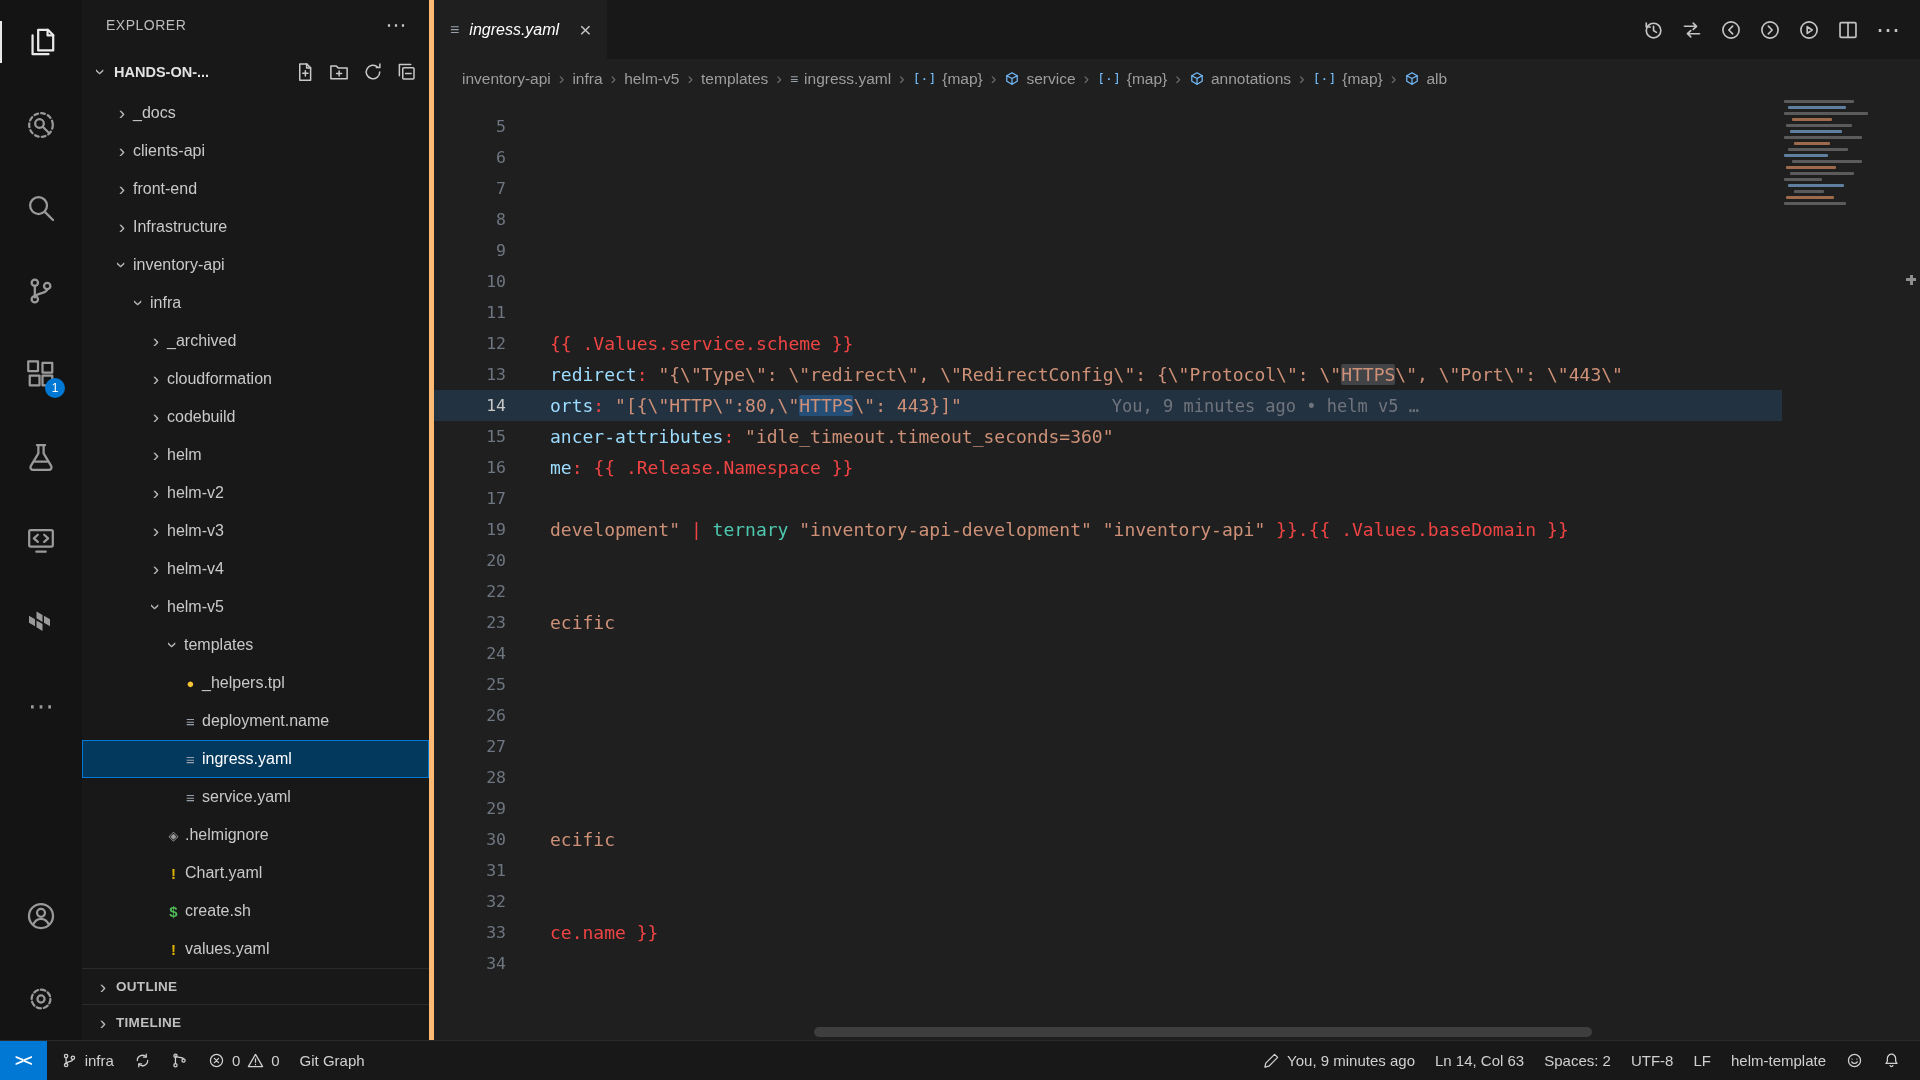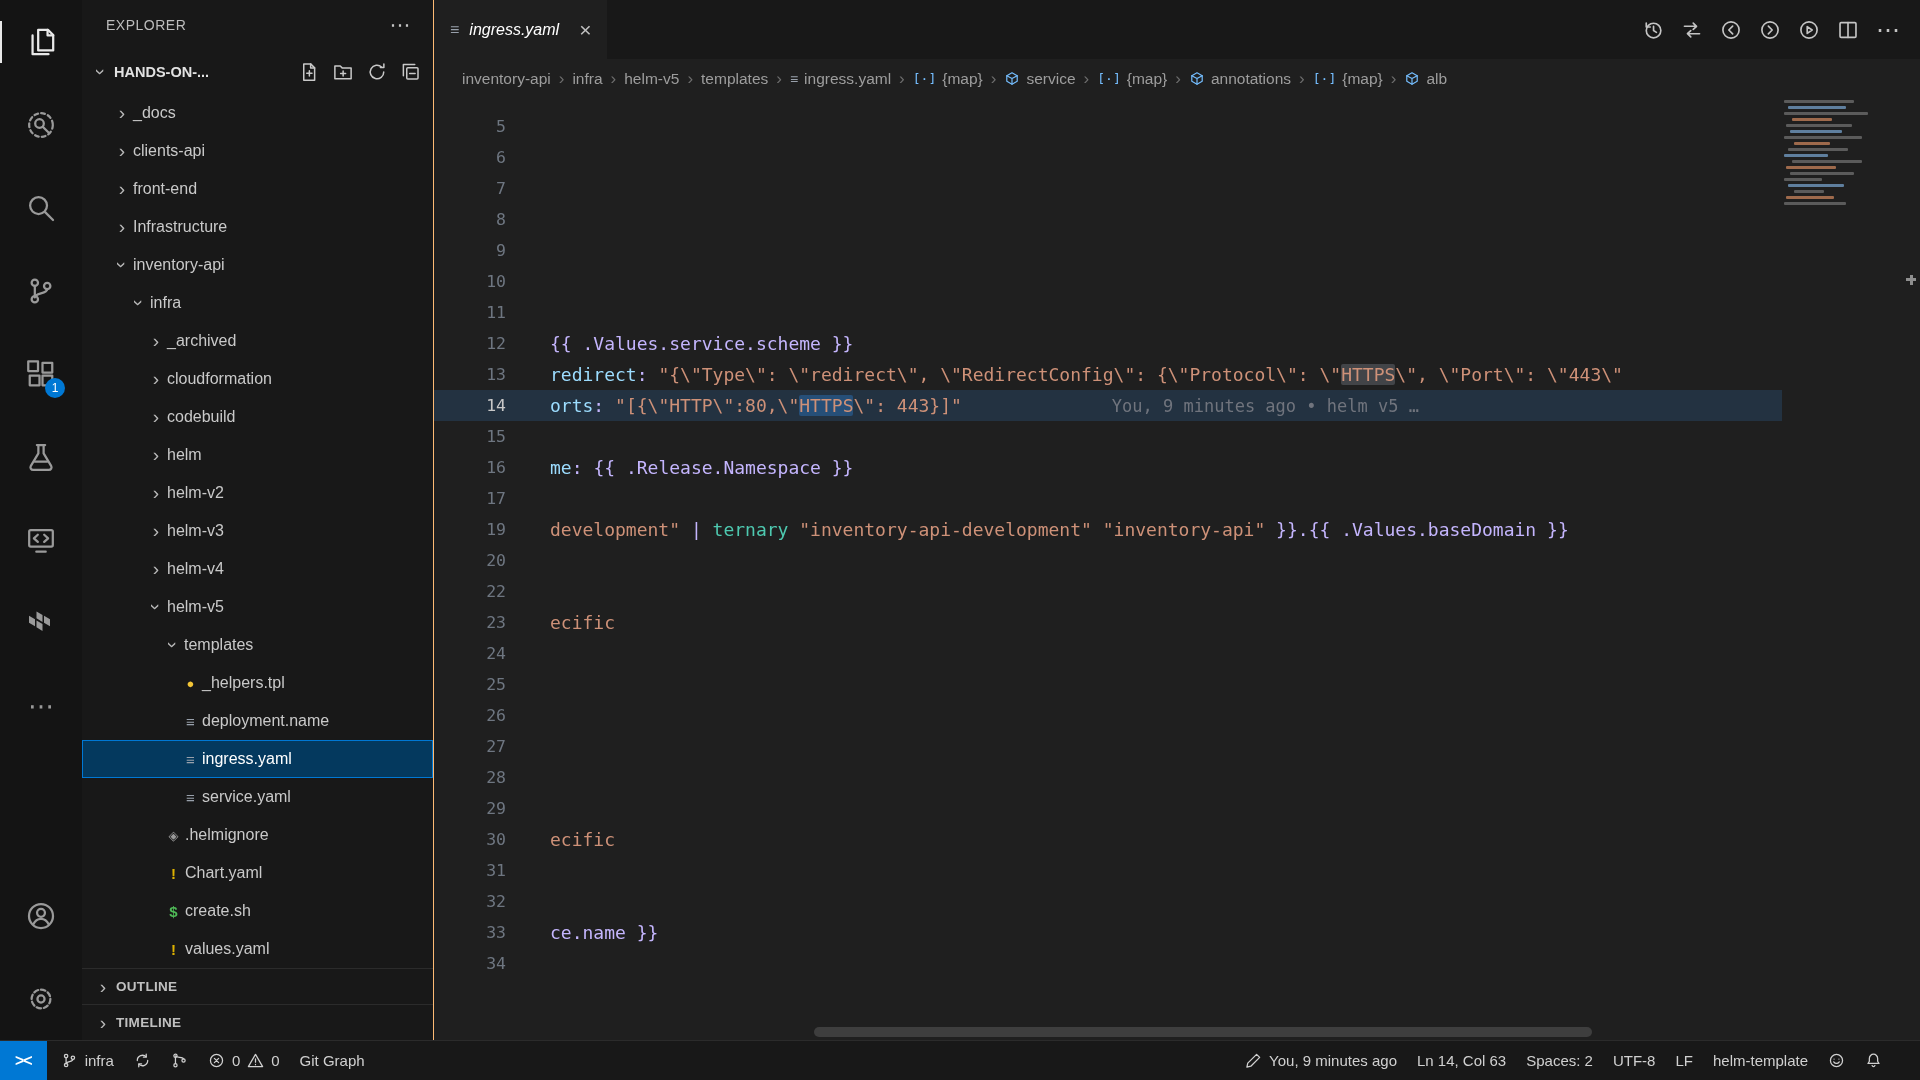--- a/index.html
+++ b/index.html
@@ -23,21 +23,21 @@
   .activitybar { grid-column: 1; grid-row: 1; background: #141414; display: flex; flex-direction: column; }
   .ab-item { height: 83px; display: flex; align-items: center; justify-content: center; color: #9a9a9a; position: relative; cursor: pointer; }
   .ab-item svg { width: 30px; height: 30px; }
   .ab-item.active { color: #e9e9e9; }
   .ab-item.active::before { content: ''; position: absolute; left: 0; top: 50%; transform: translateY(-50%); width: 2px; height: 42px; background: #e9e9e9; }
   .ab-spacer { flex: 1; }
   .ab-dots { font-size: 26px; line-height: 1; }
   .badge { position: absolute; right: 17px; bottom: 17px; background: #0078d4; color: #fff; border-radius: 50%; min-width: 20px; height: 20px; font-size: 12px; display: flex; align-items: center; justify-content: center; }
 
   
-  .sidebar { grid-column: 2; grid-row: 1; background: #181818; border-right: 1px solid #fdba74; display: flex; flex-direction: column; overflow: hidden; }
+  .sidebar { grid-column: 2; grid-row: 1; background: #181818; border-right: 5px solid #fdba74; display: flex; flex-direction: column; overflow: hidden; }
   .sidebar-title { height: 50px; flex: none; display: flex; align-items: center; justify-content: space-between; padding: 0 22px 0 24px; color: #bdbdbd; font-size: 14px; letter-spacing: .5px; }
   .st-dots { font-size: 21px; color: #c5c5c5; cursor: pointer; }
   .section-header { height: 44px; flex: none; display: flex; align-items: center; gap: 2px; padding: 0 12px 0 8px; font-weight: 700; font-size: 14.5px; color: #e2e2e2; }
   .twistie { width: 22px; flex: none; display: inline-flex; align-items: center; justify-content: center; font-size: 19px; color: #b9b9b9; font-weight: 400; }
   .twistie.open { transform: rotate(90deg); }
   .section-actions { margin-left: auto; display: flex; gap: 14px; color: #c8c8c8; }
   .section-actions .act-ico svg { width: 20px; height: 20px; cursor: pointer; }
 
   .tree { flex: 1; overflow: hidden; }
   .tree-row { height: 38px; display: flex; align-items: center; font-size: 16px; color: #c9c9c9; cursor: pointer; white-space: nowrap; }
@@ -70,39 +70,39 @@
   .bc-cube svg { width: 16px; height: 16px; color: #75beff; }
 
   .editor { flex: 1; position: relative; overflow: hidden; padding-top: 13px; font-family: "DejaVu Sans Mono", monospace; }
   .code-row { display: flex; height: 31px; line-height: 31px; margin-right: 138px; }
   .code-row.hl-row { background: rgba(43, 82, 122, .38); }
   .ln { width: 72px; flex: none; text-align: right; color: #6e7681; font-size: 16.5px; }
   .ln.active { color: #c8c8c8; }
   .code { padding-left: 44px; white-space: pre; font-size: 18px; color: #ccc; }
   .tok.k { color: #9cdcfe; }
   .tok.s { color: #ce9178; }
-  .tok.p { color: #c4b5fd; }
+  .tok.p { color: #ef4444; }
   .tok.t { color: #4ec9b0; }
   .tok.hl { background: rgba(114,119,129,.42); border-radius: 2px; }
   .tok.sel { background: #264f78; border-radius: 2px; }
   .blame { color: #70747d; margin-left: 150px; font-size: 17px; }
 
   .minimap { position: absolute; top: 2px; right: 14px; width: 122px; height: 540px; }
   .minimap .mm { display: block; height: 3px; margin-bottom: 3px; border-radius: 1px; }
   .mm-g { background: #5b5b5b; } .mm-b { background: #5f7f9e; } .mm-o { background: #9e6a4c; }
 
   .ruler-mark { position: absolute; right: 4px; top: 180px; width: 10px; height: 3px; background: #8f8f8f; }
   .ruler-mark::after { content: ''; position: absolute; left: 3.5px; top: -3.5px; width: 3px; height: 10px; background: #8f8f8f; }
 
   .hscrollbar { position: absolute; bottom: 3px; left: 380px; width: 778px; height: 10px; background: rgba(121,121,121,.35); border-radius: 5px; cursor: pointer; }
 
   
   .statusbar { grid-column: 1 / -1; grid-row: 2; background: #181818; border-top: 1px solid #2b2b2b; display: flex; align-items: stretch; font-size: 15px; color: #d0d0d0; overflow: hidden; }
   .sb-left { display: flex; align-items: stretch; }
-  .sb-right { margin-left: auto; display: flex; align-items: stretch; padding-right: 28px; text-align: center; }
+  .sb-right { margin-left: auto; display: flex; align-items: stretch; padding-right: 10px; text-align: center; }
   .sb-item { display: flex; align-items: center; gap: 7px; padding: 0 10px; cursor: pointer; white-space: nowrap; }
   .sb-item svg { width: 17px; height: 17px; }
   .sb-item.remote { background: #0078d4; color: #fff; padding: 0 15px; margin-right: 4px; }
   .remote-glyph { font-weight: 700; font-size: 16px; letter-spacing: -1px; }
 </style>
 </head>
 <body>
 
 <div class="workbench">
 
@@ -481,20 +481,21 @@
           <div class="code-row">
             <span class="ln">13</span>
             <span class="code"><span class="tok k">redirect</span><span class="tok p">: </span><span class="tok s">"{\"Type\": \"redirect\", \"RedirectConfig\": {\"Protocol\": \"</span><span class="tok s hl">HTTPS</span><span class="tok s">\", \"Port\": \"443\"</span></span>
           </div>
           <div class="code-row hl-row">
             <span class="ln active">14</span>
             <span class="code"><span class="tok k">orts</span><span class="tok p">: </span><span class="tok s">"[{\"HTTP\":80,\"</span><span class="tok s sel">HTTPS</span><span class="tok s">\": 443}]"</span><span class="blame">You, 9 minutes ago • helm v5 …</span></span>
           </div>
           <div class="code-row">
             <span class="ln">15</span>
+            <span class="code"><span class="tok k">ancer-attributes</span><span class="tok p">: </span><span class="tok s">"idle_timeout.timeout_seconds=360"</span></span>
           </div>
           <div class="code-row">
             <span class="ln">16</span>
             <span class="code"><span class="tok k">me</span><span class="tok p">: </span><span class="tok p">{{ .Release.Namespace }}</span></span>
           </div>
           <div class="code-row">
             <span class="ln">17</span>
             <span class="code"></span>
           </div>
           <div class="code-row">

